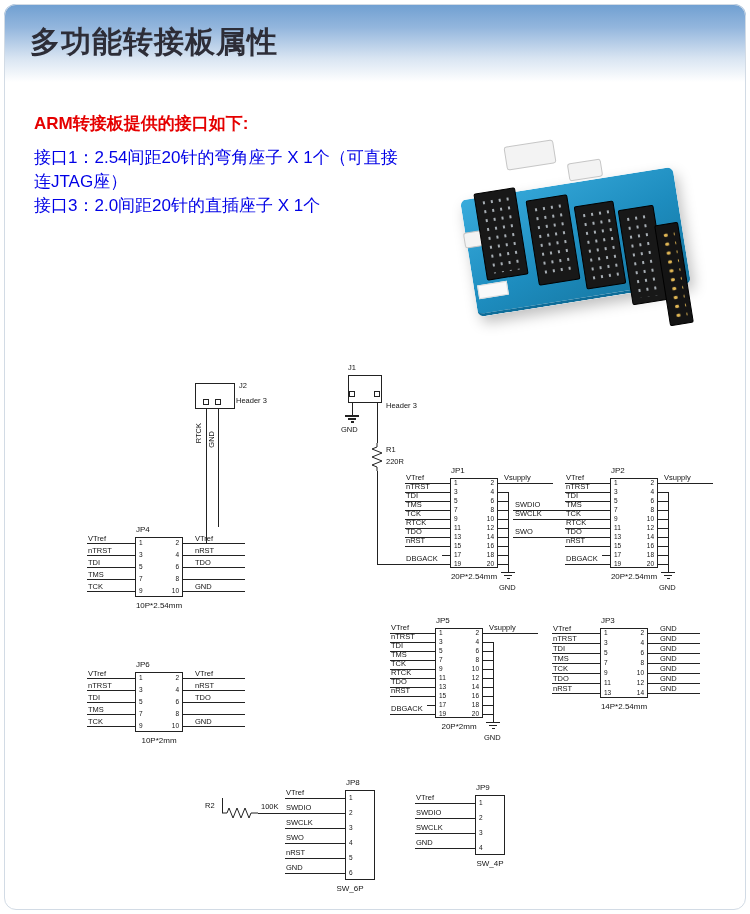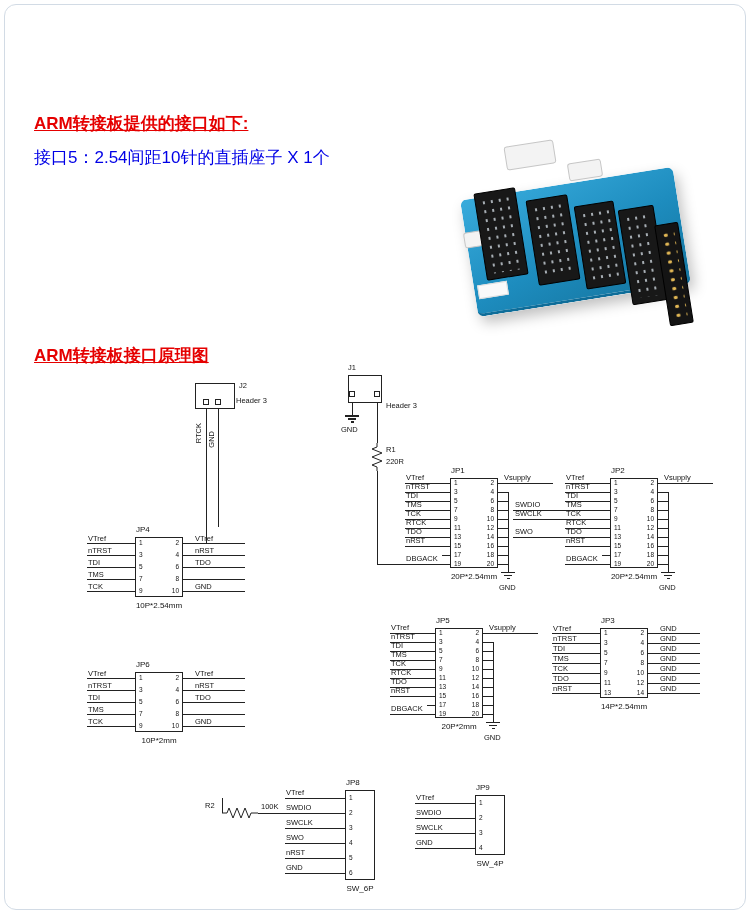--- a/index.html
+++ b/index.html
@@ -6,21 +6,21 @@
   html,body { background:#ffffff; }
   .page { position:relative; width:750px; height:914px; background:#fff; overflow:hidden;
           font-family:"Liberation Sans", sans-serif; }
   .page-border { position:absolute; inset:4px; border:1px solid #d2dbe5; border-radius:12px;
                  pointer-events:none; z-index:60; }
   .banner { position:absolute; left:4px; right:4px; top:4px; height:78px;
             border-radius:12px 12px 0 0;
             background:linear-gradient(180deg,#6f9fd1 0%,#93b6dd 30%,#d9e5f2 70%,#ffffff 100%); }
   .title { position:absolute; left:26px; top:18px; font-size:30px; font-weight:600;
            color:#2d2d37; letter-spacing:1px; }
-  .red-heading { position:absolute; left:34px; color:#e50000; font-size:17px; font-weight:bold;text-decoration:underline; }
+  .red-heading { position:absolute; left:34px; color:#e50000; font-size:17px; font-weight:bold; }
   .h1 { top:112px; }
   .h2 { top:344px; }
   .iface-list { position:absolute; left:34px; top:146px; width:370px;
                 color:#0000e6; font-size:17px; line-height:24px; }
 
   
   .photo { position:absolute; left:450px; top:135px; width:270px; height:210px; }
   .photo div { position:absolute; transform:rotate(-9deg); }
   .pcb-board { left:18px; top:48px; width:215px; height:118px; border-radius:6px;
                background:linear-gradient(160deg,#38abdc 0%,#1d8cbe 55%,#15759f 100%);
@@ -57,26 +57,29 @@
   .vtext { writing-mode:vertical-rl; transform:rotate(180deg); font-size:7.5px;
            line-height:10px; width:10px; white-space:nowrap; }
   .res svg { display:block; }
 </style>
 </head>
 <body>
 
 <div class="page">
   <div class="page-border"></div>
 
+  <header class="banner">
+    <h1 class="title">多功能转接板属性</h1>
+  </header>
 
   <div class="red-heading h1">ARM转接板提供的接口如下:</div>
   <div class="iface-list">
-      <div>接口5：2.54间距10针的直插座子 X 1个</div>
+      <div>接口1：2.54间距20针的弯角座子 X 1个（可直接连JTAG座）</div>
+      <div>接口3：2.0间距20针的直插座子 X 1个</div>
     </div>
-  <div class="red-heading h2">ARM转接板接口原理图</div>
 
   <div class="photo">
     <div class="pcb-board"></div>
     <div class="wc w1"></div>
     <div class="wc w2"></div>
     <div class="wc w3"></div>
     <div class="hdr c1"></div>
     <div class="hdr c2"></div>
     <div class="hdr c3"></div>
     <div class="hdr c4"></div>
@@ -369,21 +372,21 @@
       <div class="wire" style="left: 648px; top: 318px; width: 52px; height: 1px;"></div>
       <div class="slabel" style="left: 660px; top: 308.5px;">GND</div>
       <div class="pnum" style="left: 604px; top: 324px;">13</div>
       <div class="pnum pr" style="left: 631px; top: 324px; width: 13px;">14</div>
       <div class="wire" style="left: 552px; top: 328px; width: 48px; height: 1px;"></div>
       <div class="slabel" style="left: 553px; top: 318.5px;">nRST</div>
       <div class="wire" style="left: 648px; top: 328px; width: 52px; height: 1px;"></div>
       <div class="slabel" style="left: 660px; top: 318.5px;">GND</div>
       <div class="cbox" style="left: 345px; top: 425px; width: 30px; height: 90px;"></div>
       <div class="slabel cname" style="left: 346px; top: 413px;">JP8</div>
-      <div class="fp" style="left: 315px; top: 519px; width: 90px; text-align: center;">SW_6P</div>
+      <div class="fp" style="left: 305px; top: 519px; width: 90px; text-align: center;">SW_6P</div>
       <div class="pnum" style="left: 349px; top: 428.5px;">1</div>
       <div class="wire" style="left: 285px; top: 432.5px; width: 60px; height: 1px;"></div>
       <div class="slabel" style="left: 286px; top: 423px;">VTref</div>
       <div class="pnum" style="left: 349px; top: 443.5px;">2</div>
       <div class="wire" style="left: 285px; top: 447.5px; width: 60px; height: 1px;"></div>
       <div class="slabel" style="left: 286px; top: 438px;">SWDIO</div>
       <div class="pnum" style="left: 349px; top: 458.5px;">3</div>
       <div class="wire" style="left: 285px; top: 462.5px; width: 60px; height: 1px;"></div>
       <div class="slabel" style="left: 286px; top: 453px;">SWCLK</div>
       <div class="pnum" style="left: 349px; top: 473.5px;">4</div>

